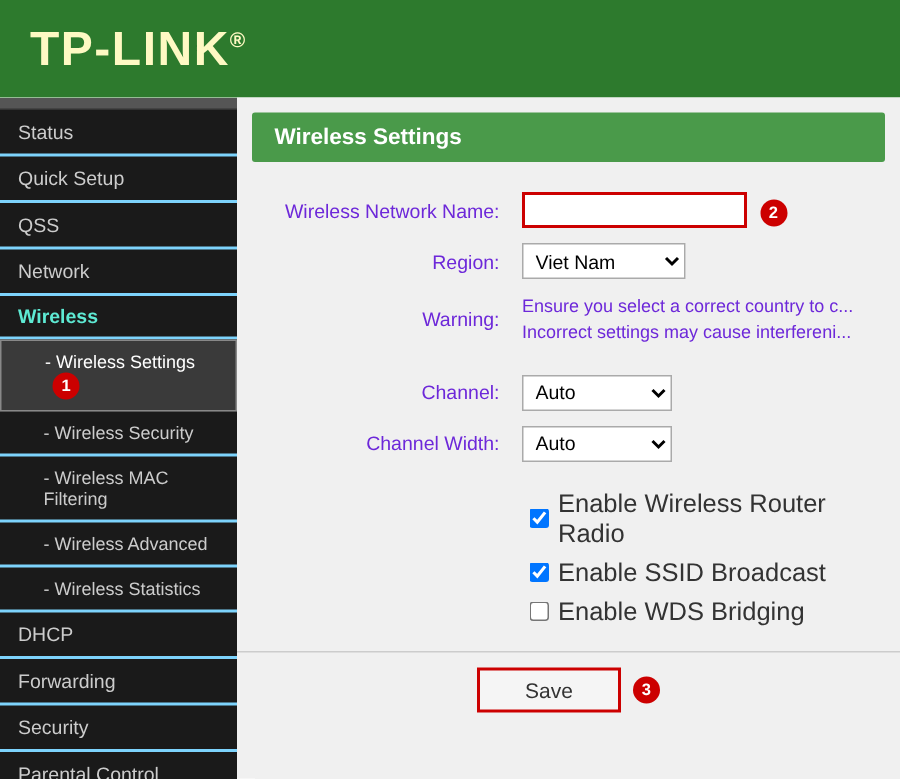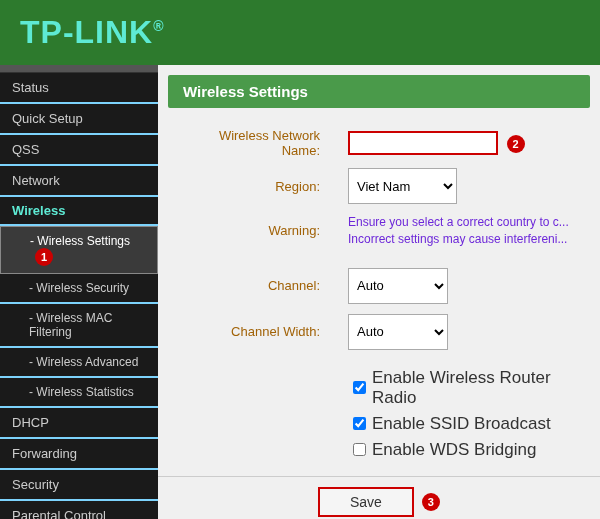--- a/index.html
+++ b/index.html
@@ -7,21 +7,21 @@
 
     
     #header {
       background: #2d7a2d;
       height: 65px;
       display: flex;
       align-items: center;
       padding: 0 20px;
     }
     #logo-text {
-      color: #5eead4;
+      color: #fef9c3;
       font-size: 32px;
       font-weight: bold;
       letter-spacing: 1px;
     }
     #logo-reg {
       font-size: 14px;
       vertical-align: super;
     }
 
     
@@ -91,37 +91,37 @@
       padding: 5px 20px 10px 20px;
     }
     .form-row {
       display: flex;
       align-items: center;
       margin-bottom: 10px;
     }
     .form-label {
       width: 170px;
       text-align: right;
-      padding-right: 28px;
-      color: #a16207;
+      padding-right: 15px;
+      color: #6d28d9;
       font-size: 13px;
     }
     .form-value {
       flex: 1;
     }
     input[type="text"] {
       width: 150px;
       height: 24px;
       border: 2px solid #cc0000;
       padding: 2px 4px;
       font-size: 13px;
       outline: none;
     }
     select {
-      height: 36px;
+      height: 24px;
       padding: 1px 4px;
       font-size: 13px;
       border: 1px solid #aaa;
       background: white;
       min-width: 100px;
     }
     .warning-text {
       color: #6d28d9;
       font-size: 12px;
       max-width: 260px;

